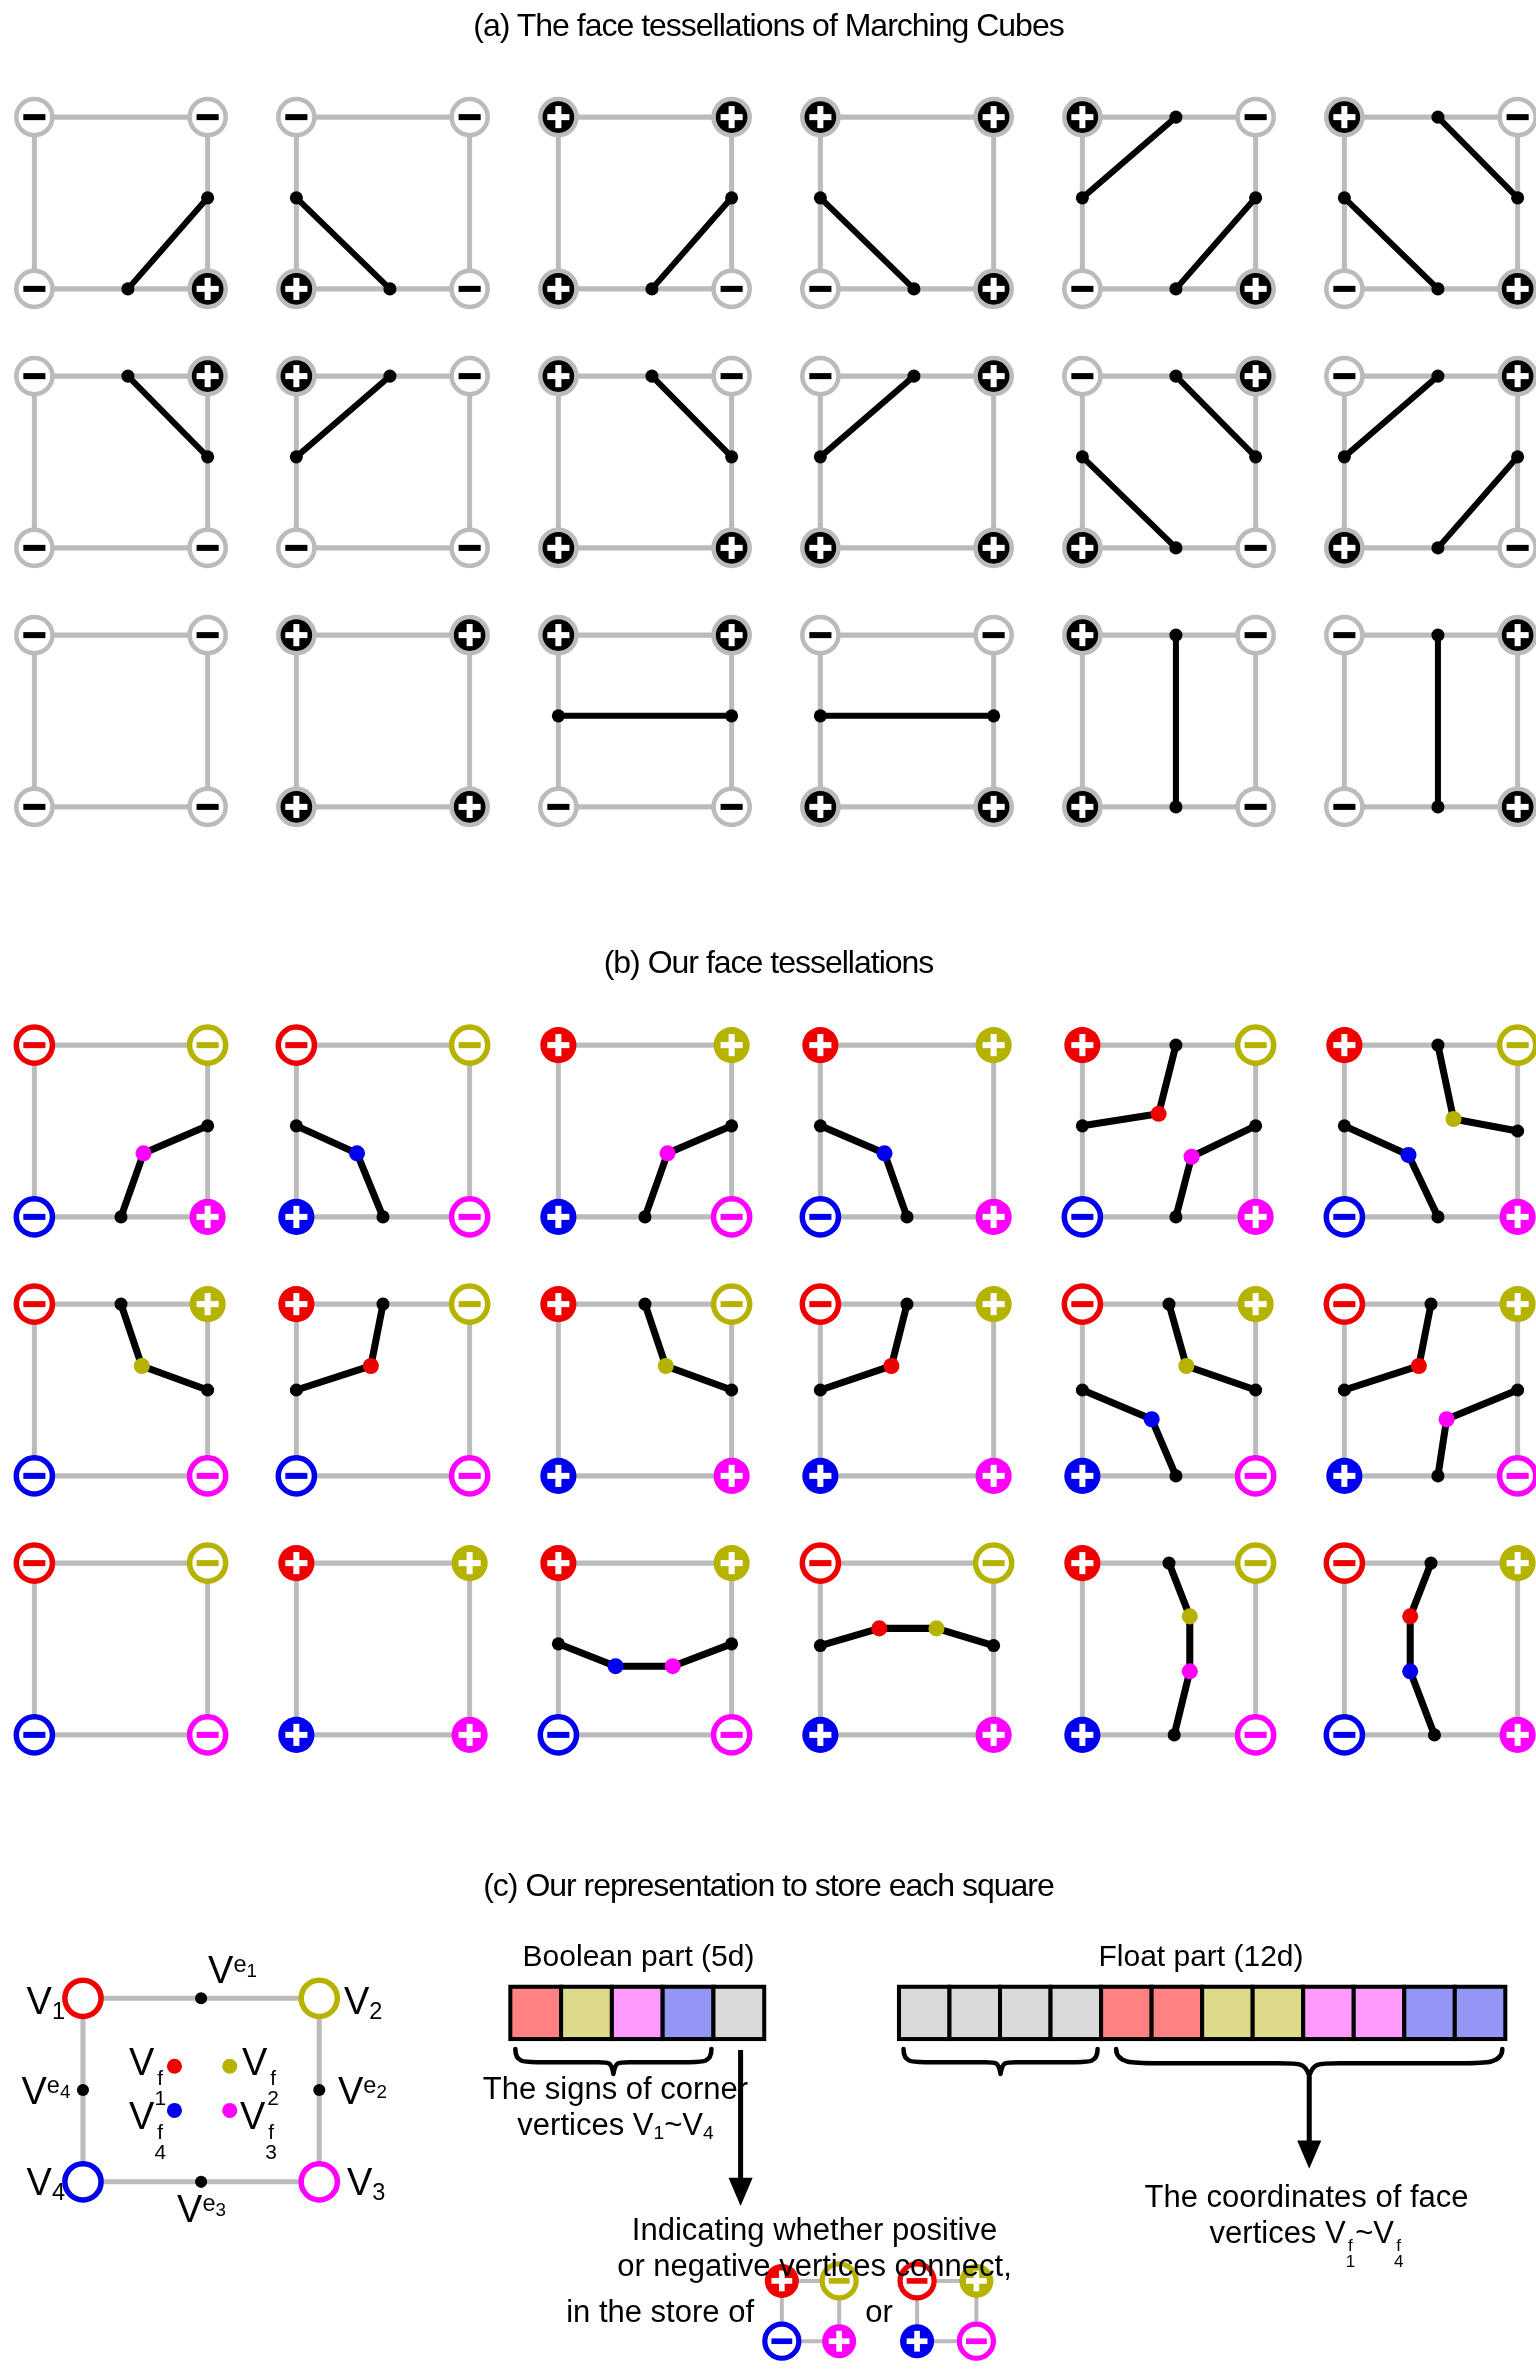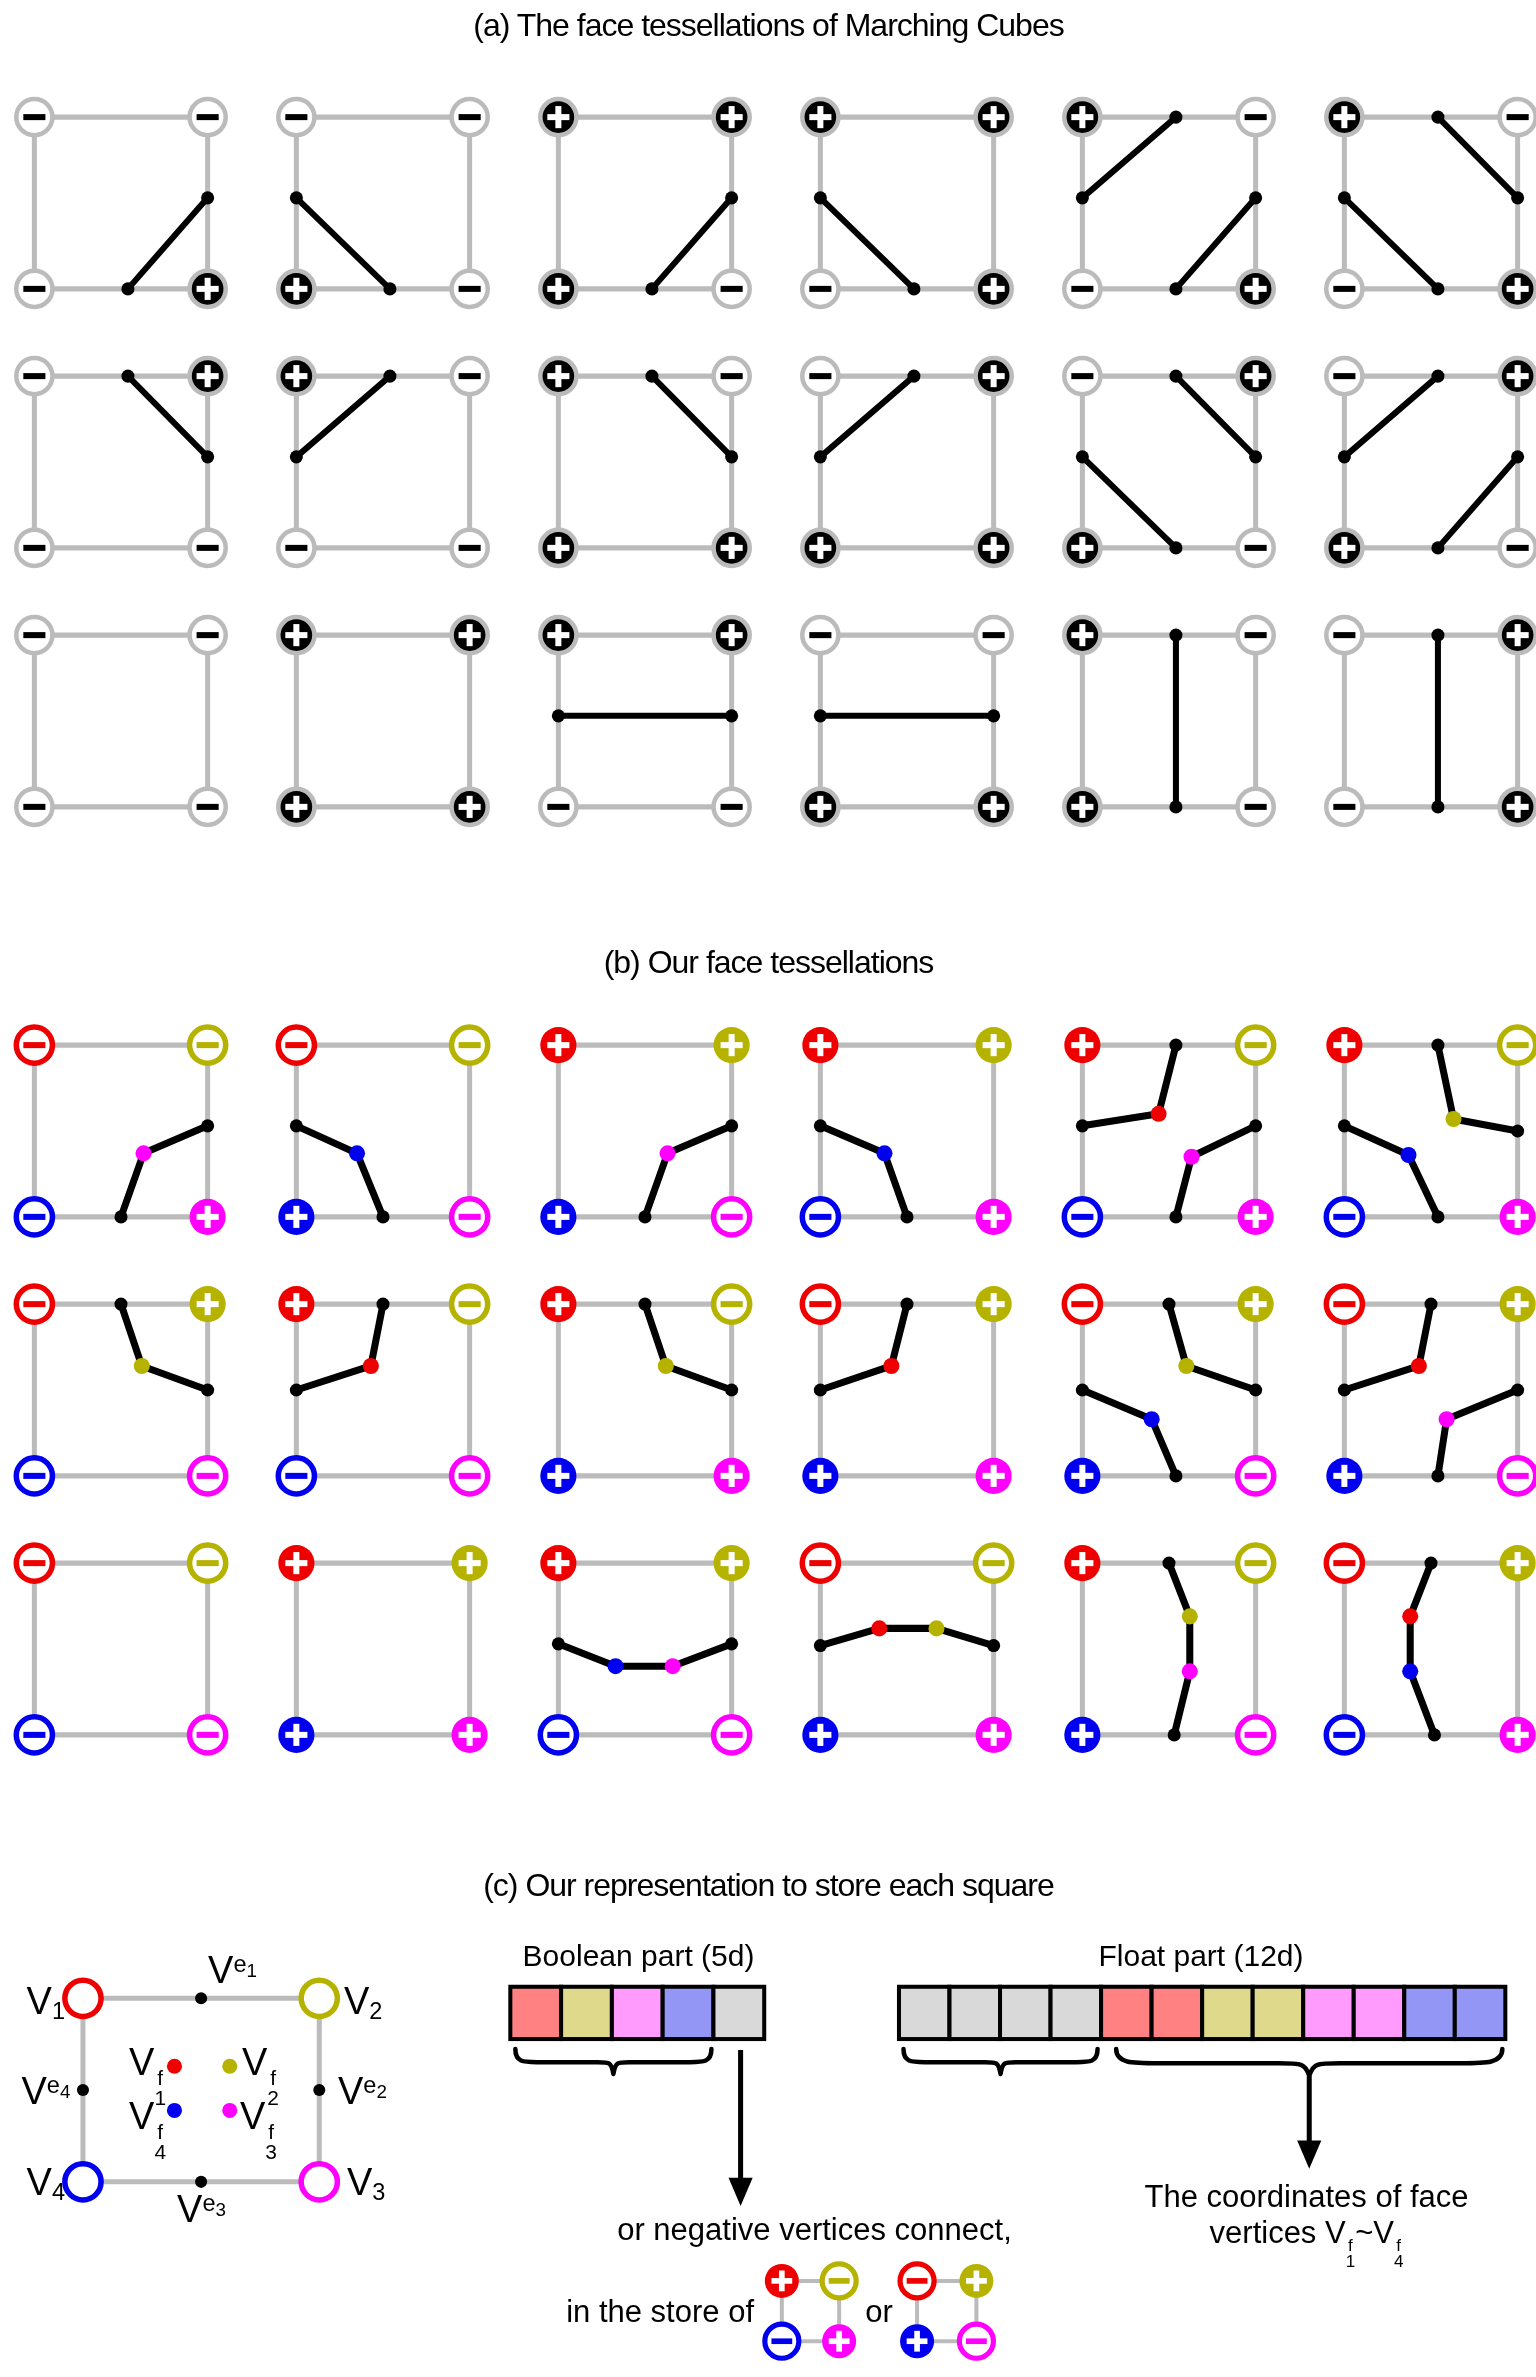--- a/index.html
+++ b/index.html
@@ -854,33 +854,38 @@
         <span>3</span>
       </span></span>
   <span class="vlabel right" style="left:80px;top:235px;width:86px;">V<span class="stk">
         <span>f</span>
         <span>4</span>
       </span></span>
 
   <div class="clabel ctitle center" style="left:460px;top:79px;width:357px;">Boolean part (5d)</div>
   <div class="clabel ctitle center" style="left:1045px;top:79px;width:312px;">Float part (12d)</div>
 
+  <div class="clabel center" style="left:442px;top:211px;width:347px;">
+    <div>The signs of corner</div>
+    <div>vertices V<span class="sb">1</span>~V<span class="sb">4</span></div>
+  </div>
 
 
   <div class="clabel center" style="left:1133px;top:319px;width:347px;">
     <div>The coordinates of face</div>
     <div>vertices V<span class="stk">
           <span>f</span>
           <span>1</span>
         </span>~V<span class="stk">
           <span>f</span>
           <span>4</span>
         </span></div>
   </div>
 
   <div class="clabel center" style="left:586px;top:352px;width:457px;">
+    <div>Indicating whether positive</div>
     <div>or negative vertices connect,</div>
   </div>
 
   <div class="clabel right" style="left:495px;top:434px;width:259px;">in the store of</div>
   <div class="clabel center" style="left:854px;top:434px;width:50px;">or</div>
 </div>
 
 
 </body></html>

